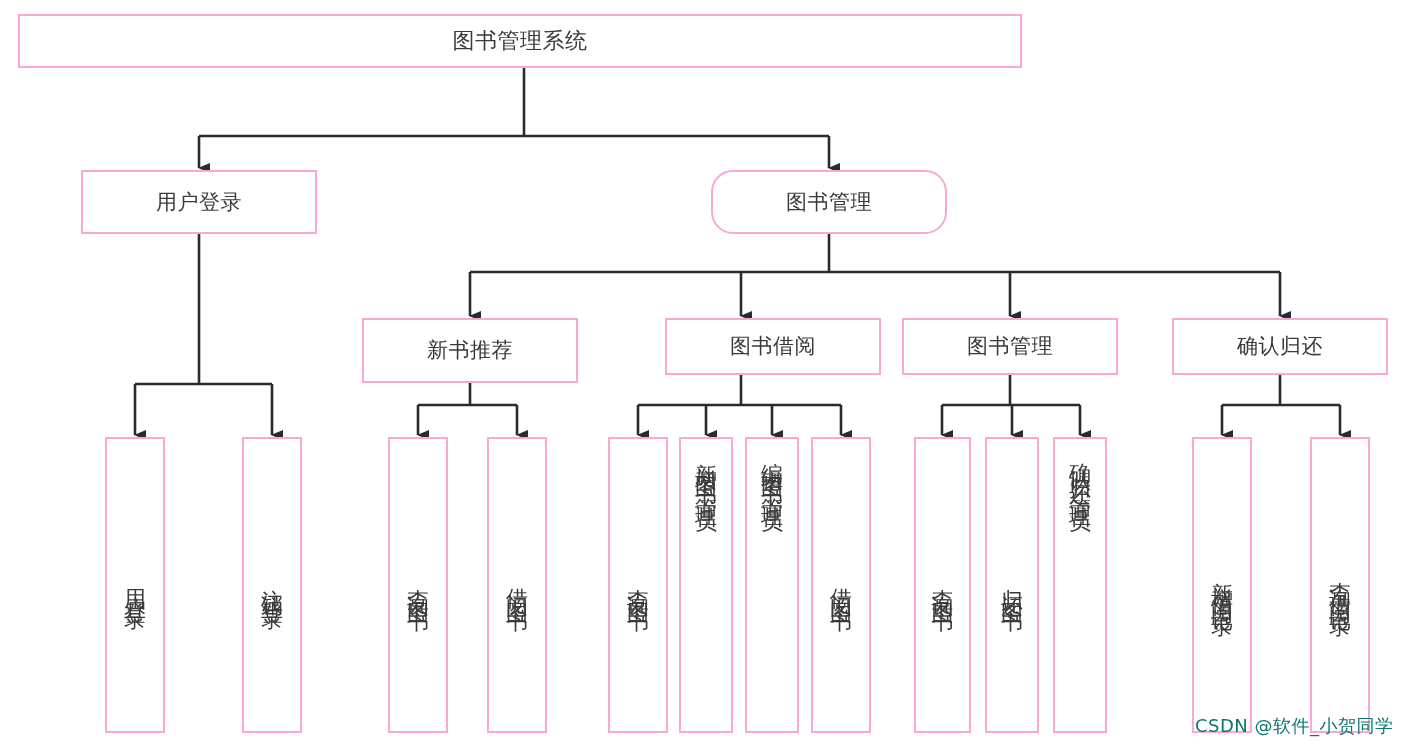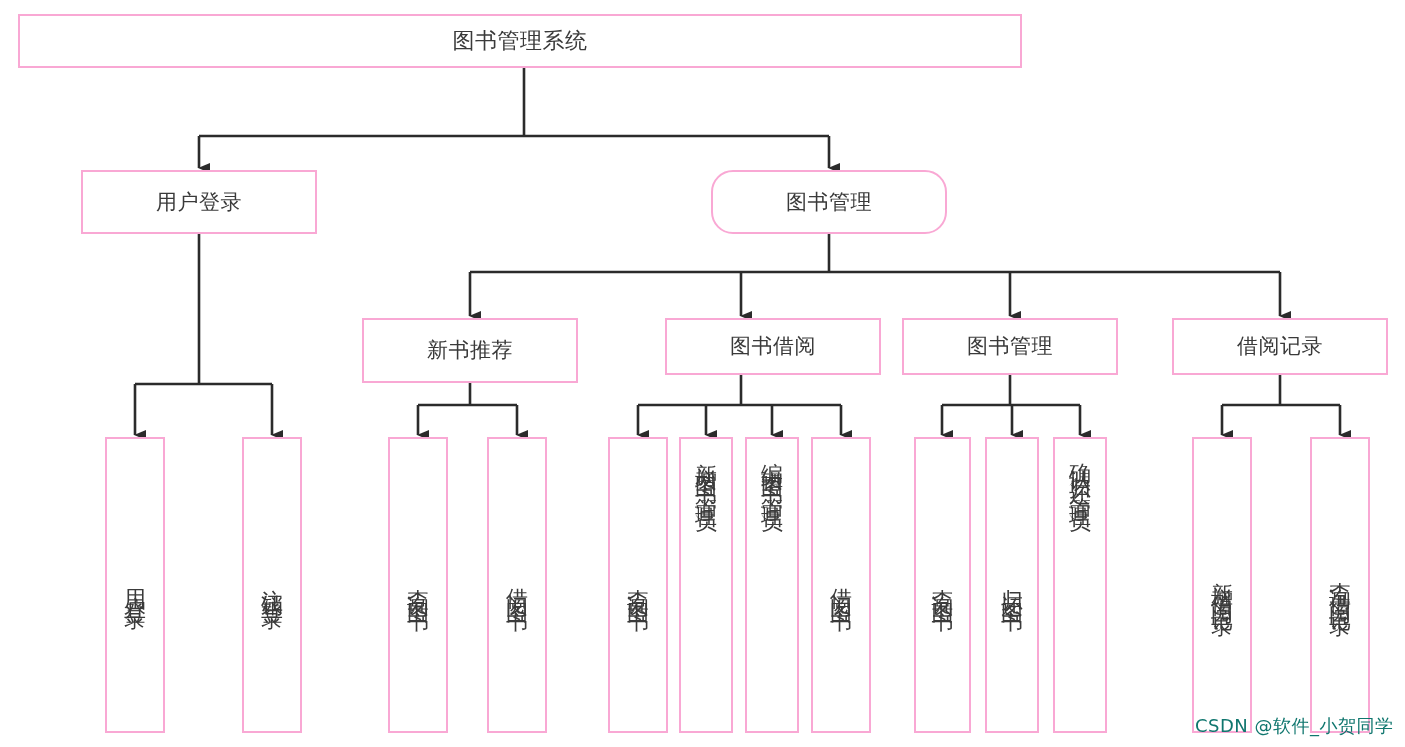--- a/index.html
+++ b/index.html
@@ -134,21 +134,21 @@
       <div class="node horiz" style="left: 362px; top: 318px; width: 216px; height: 65px;">
         <span class="lbl">新书推荐</span>
       </div>
       <div class="node horiz" style="left: 633px; top: 318px; width: 216px; height: 57px; margin-left: 32px;">
         <span class="lbl">图书借阅</span>
       </div>
       <div class="node horiz" style="left: 902px; top: 318px; width: 216px; height: 57px;">
         <span class="lbl">图书管理</span>
       </div>
       <div class="node horiz" style="left: 1172px; top: 318px; width: 216px; height: 57px;">
-        <span class="lbl">借阅记录</span>
+        <span class="lbl">确认归还</span>
       </div>
       <div class="node vert centered" style="left: 105px; top: 437px; width: 60px; height: 296px;">
         <span class="lbl">用户登录</span>
       </div>
       <div class="node vert centered" style="left: 242px; top: 437px; width: 60px; height: 296px;">
         <span class="lbl">注销登录</span>
       </div>
       <div class="node vert centered" style="left: 388px; top: 437px; width: 60px; height: 296px;">
         <span class="lbl">查询图书</span>
       </div>

